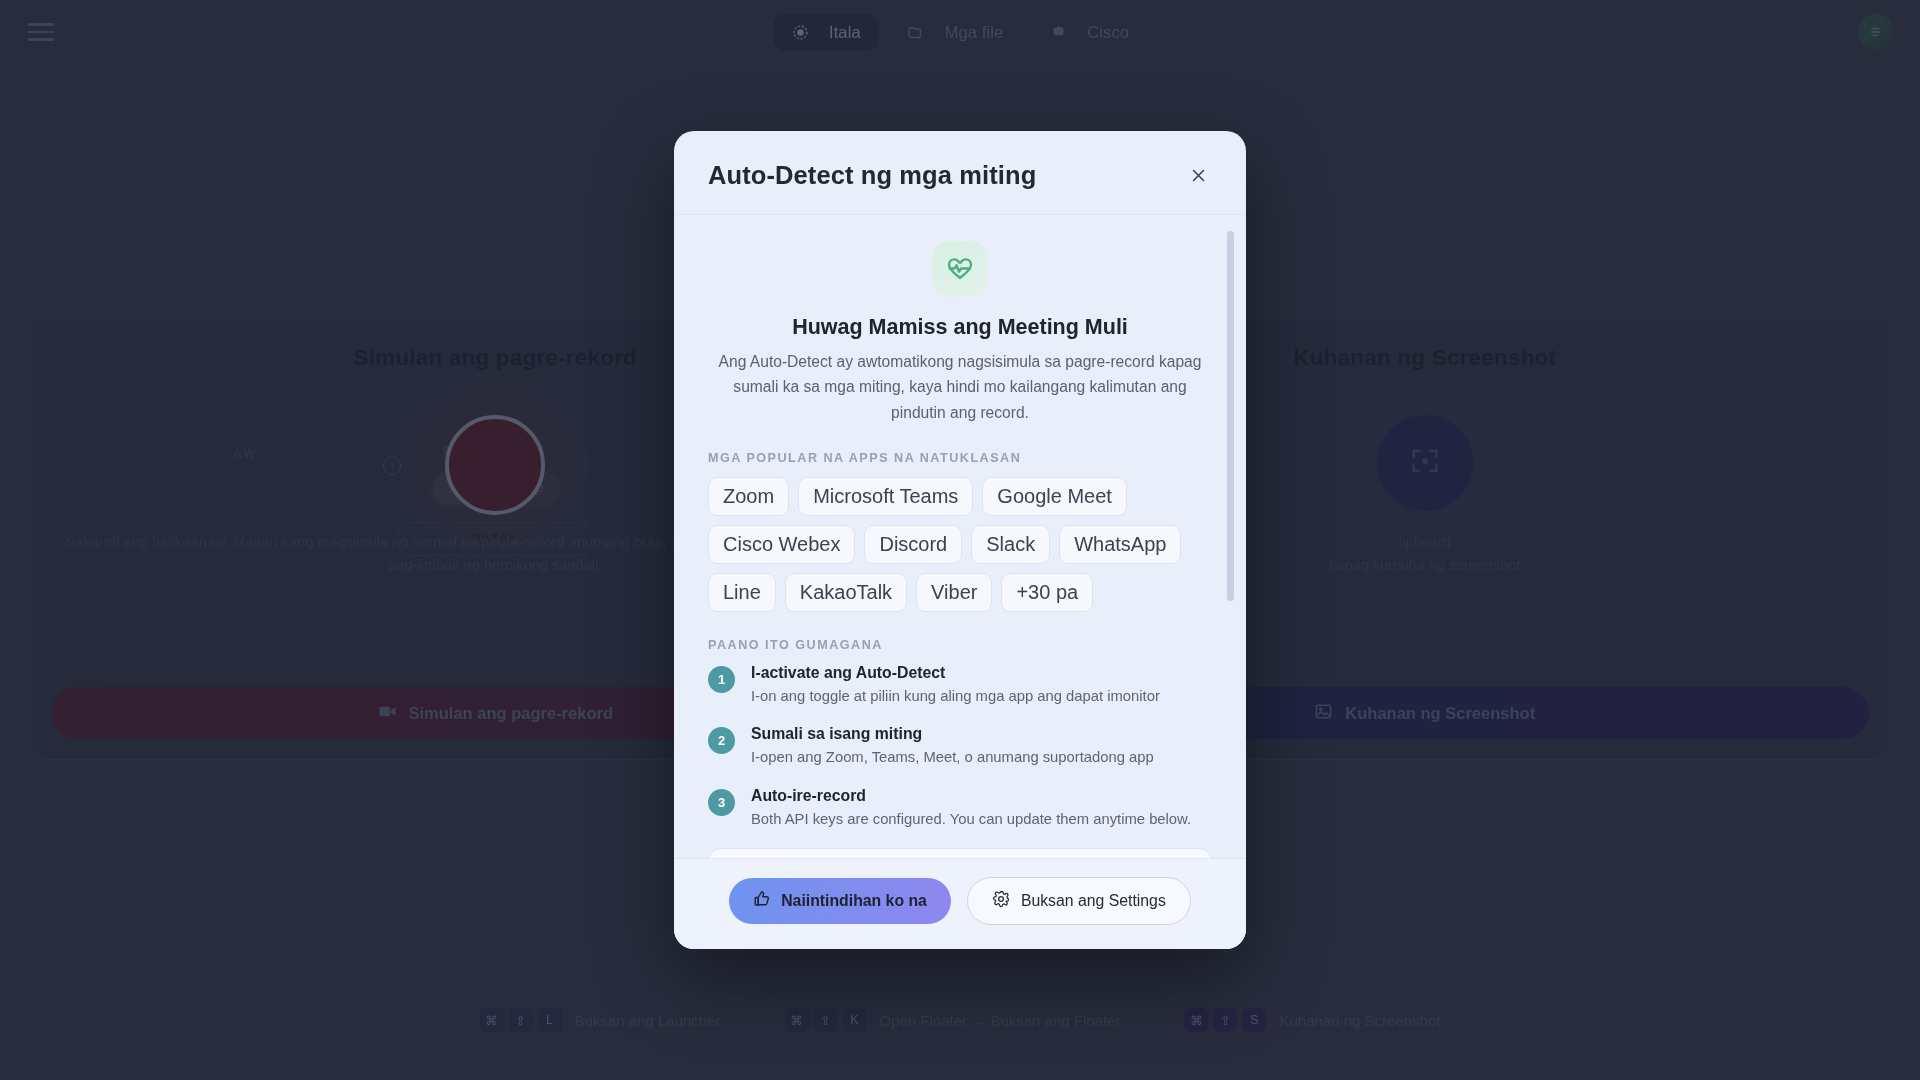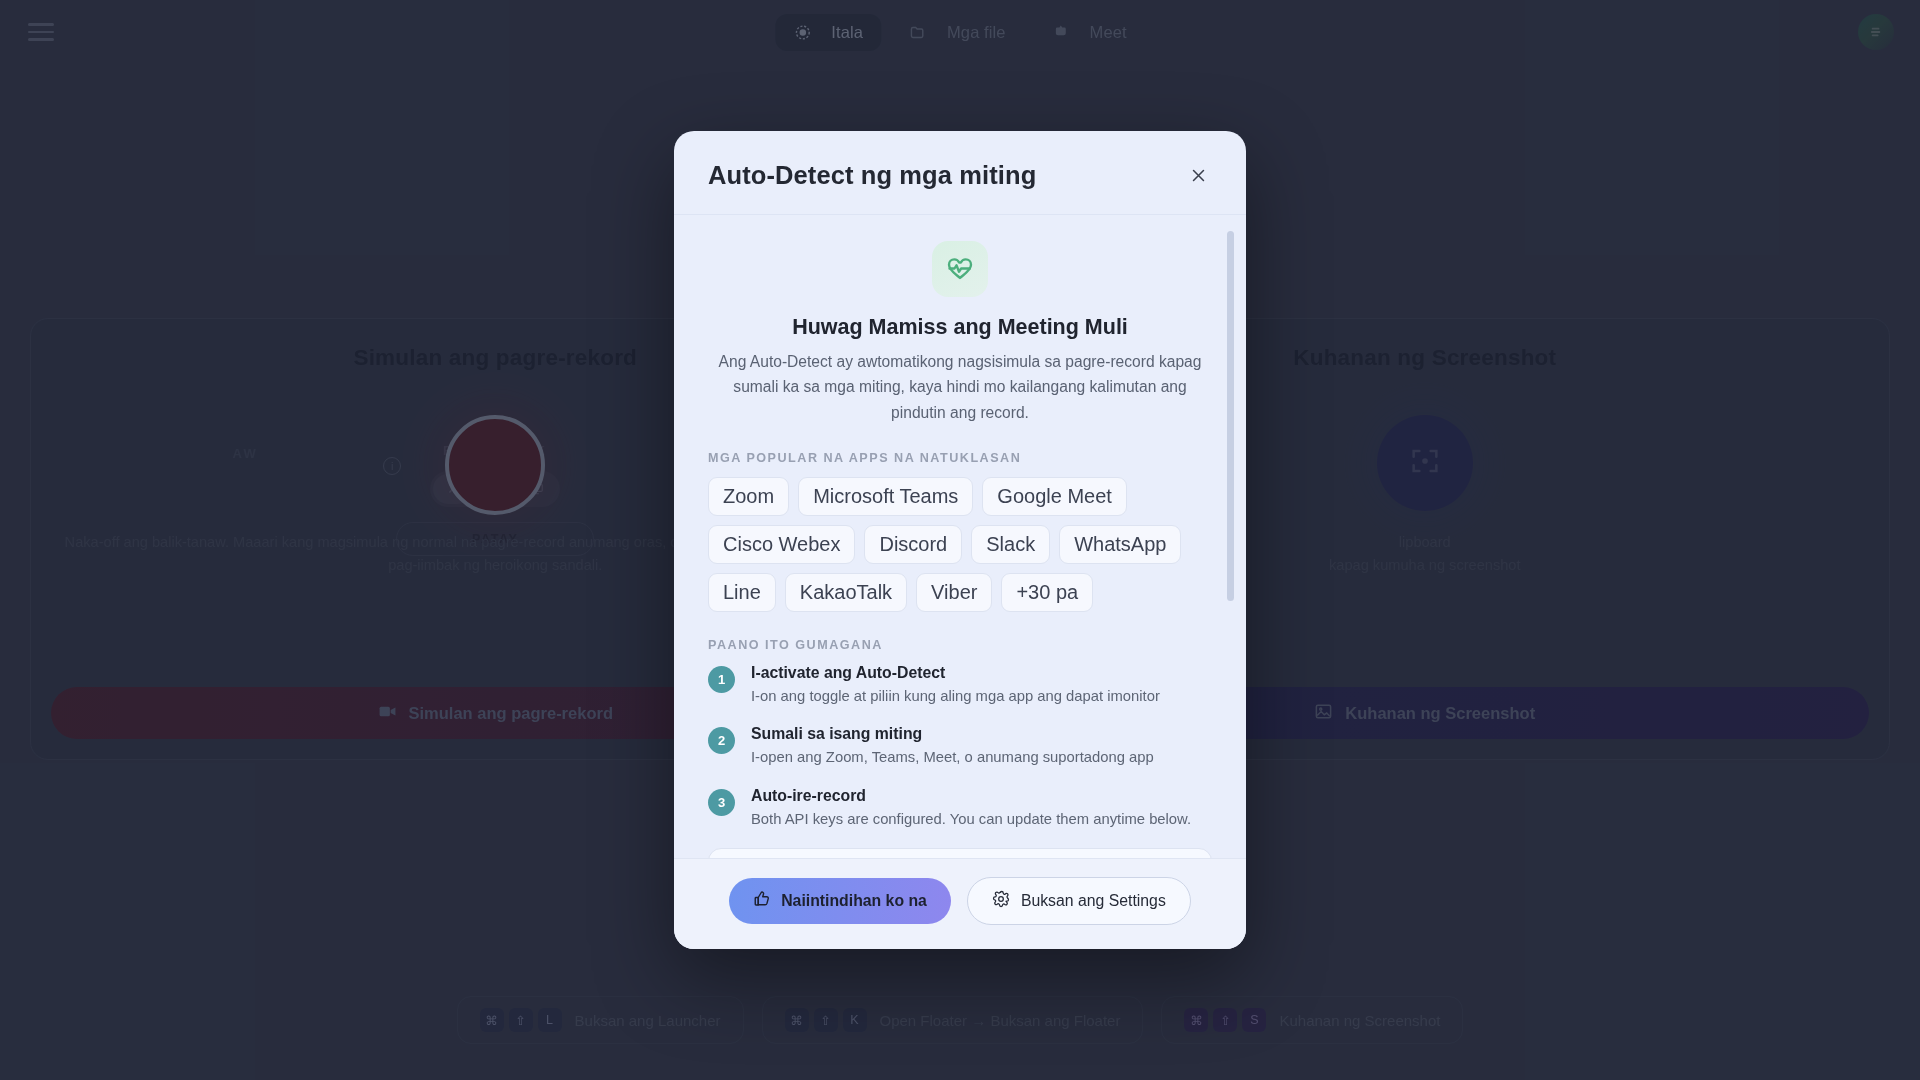--- a/index.html
+++ b/index.html
@@ -265,21 +265,21 @@
           </svg>
         </span>
         <span>Mga file</span>
       </div>
       <div class="tab">
         <span class="ticon">
           <svg width="17" height="17" viewBox="0 0 24 24" fill="currentColor">
             <path d="M12 2l2 3h3a2 2 0 0 1 2 2v6a3 3 0 0 1-3 3H8a3 3 0 0 1-3-3V7a2 2 0 0 1 2-2h3z"></path>
           </svg>
         </span>
-        <span>Meet</span>
+        <span>Cisco</span>
       </div>
     </div>
 
     <div id="avatar">
       <svg width="20" height="20" viewBox="0 0 24 24" stroke="#8fa79c" stroke-width="2.2" stroke-linecap="round">
         <path d="M8 8h7M7 12h9M8 16h6"></path>
       </svg>
     </div>
   </div>
 

